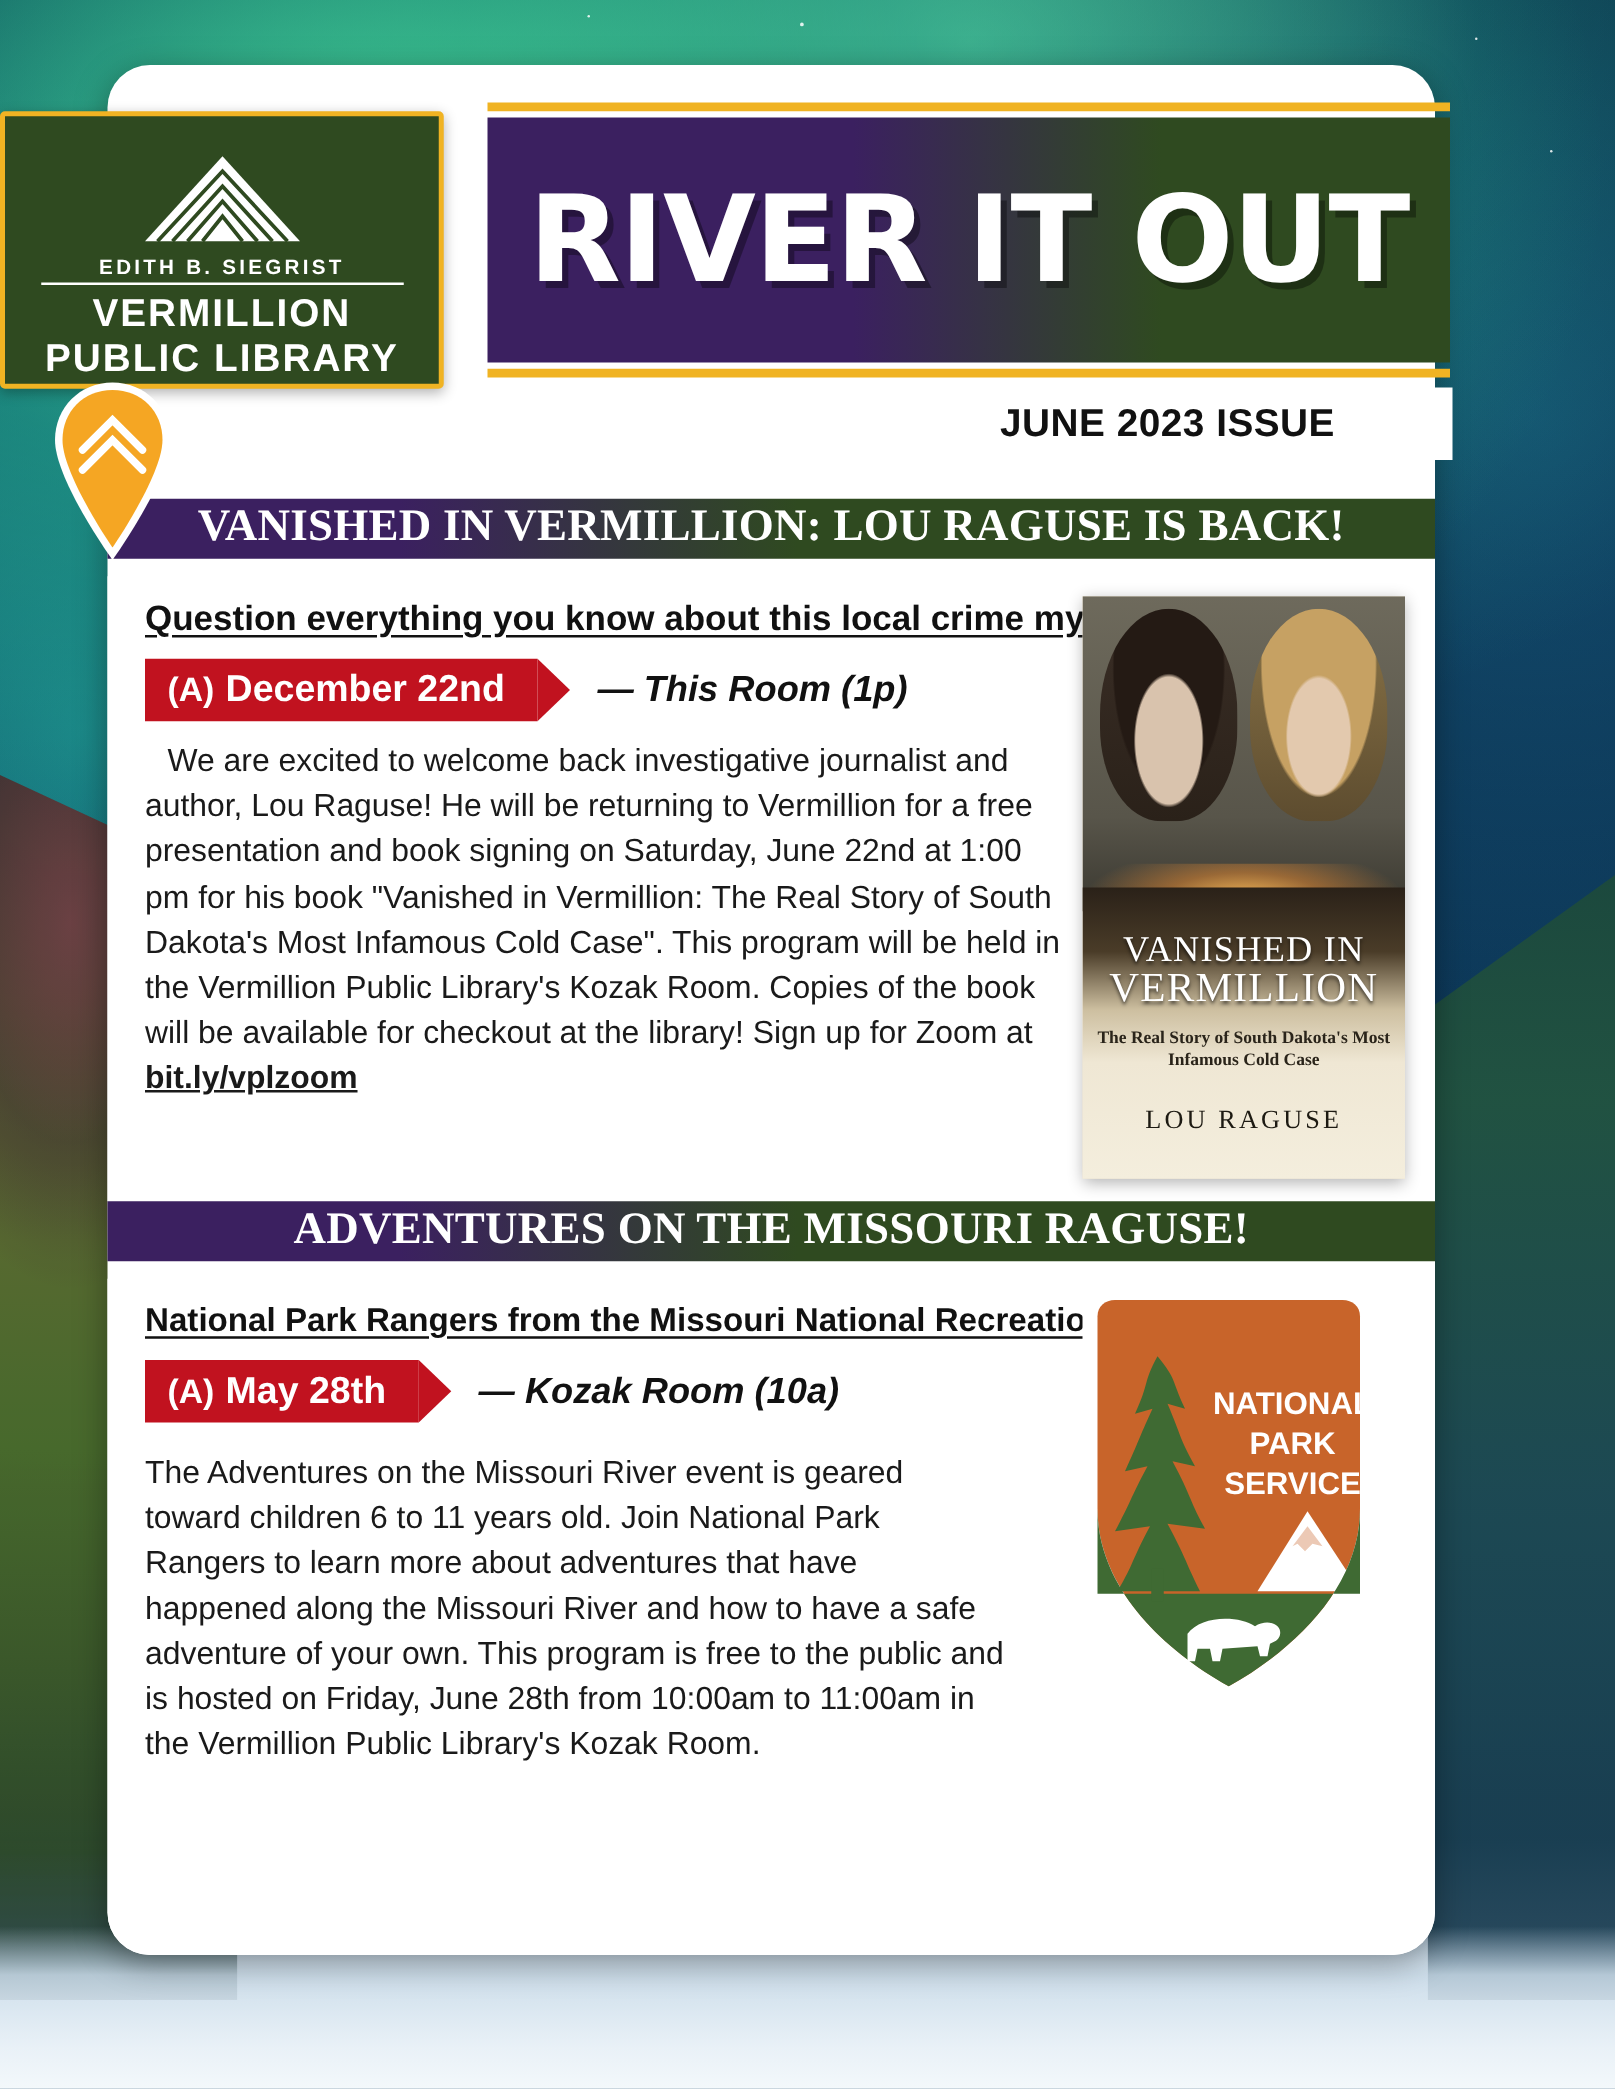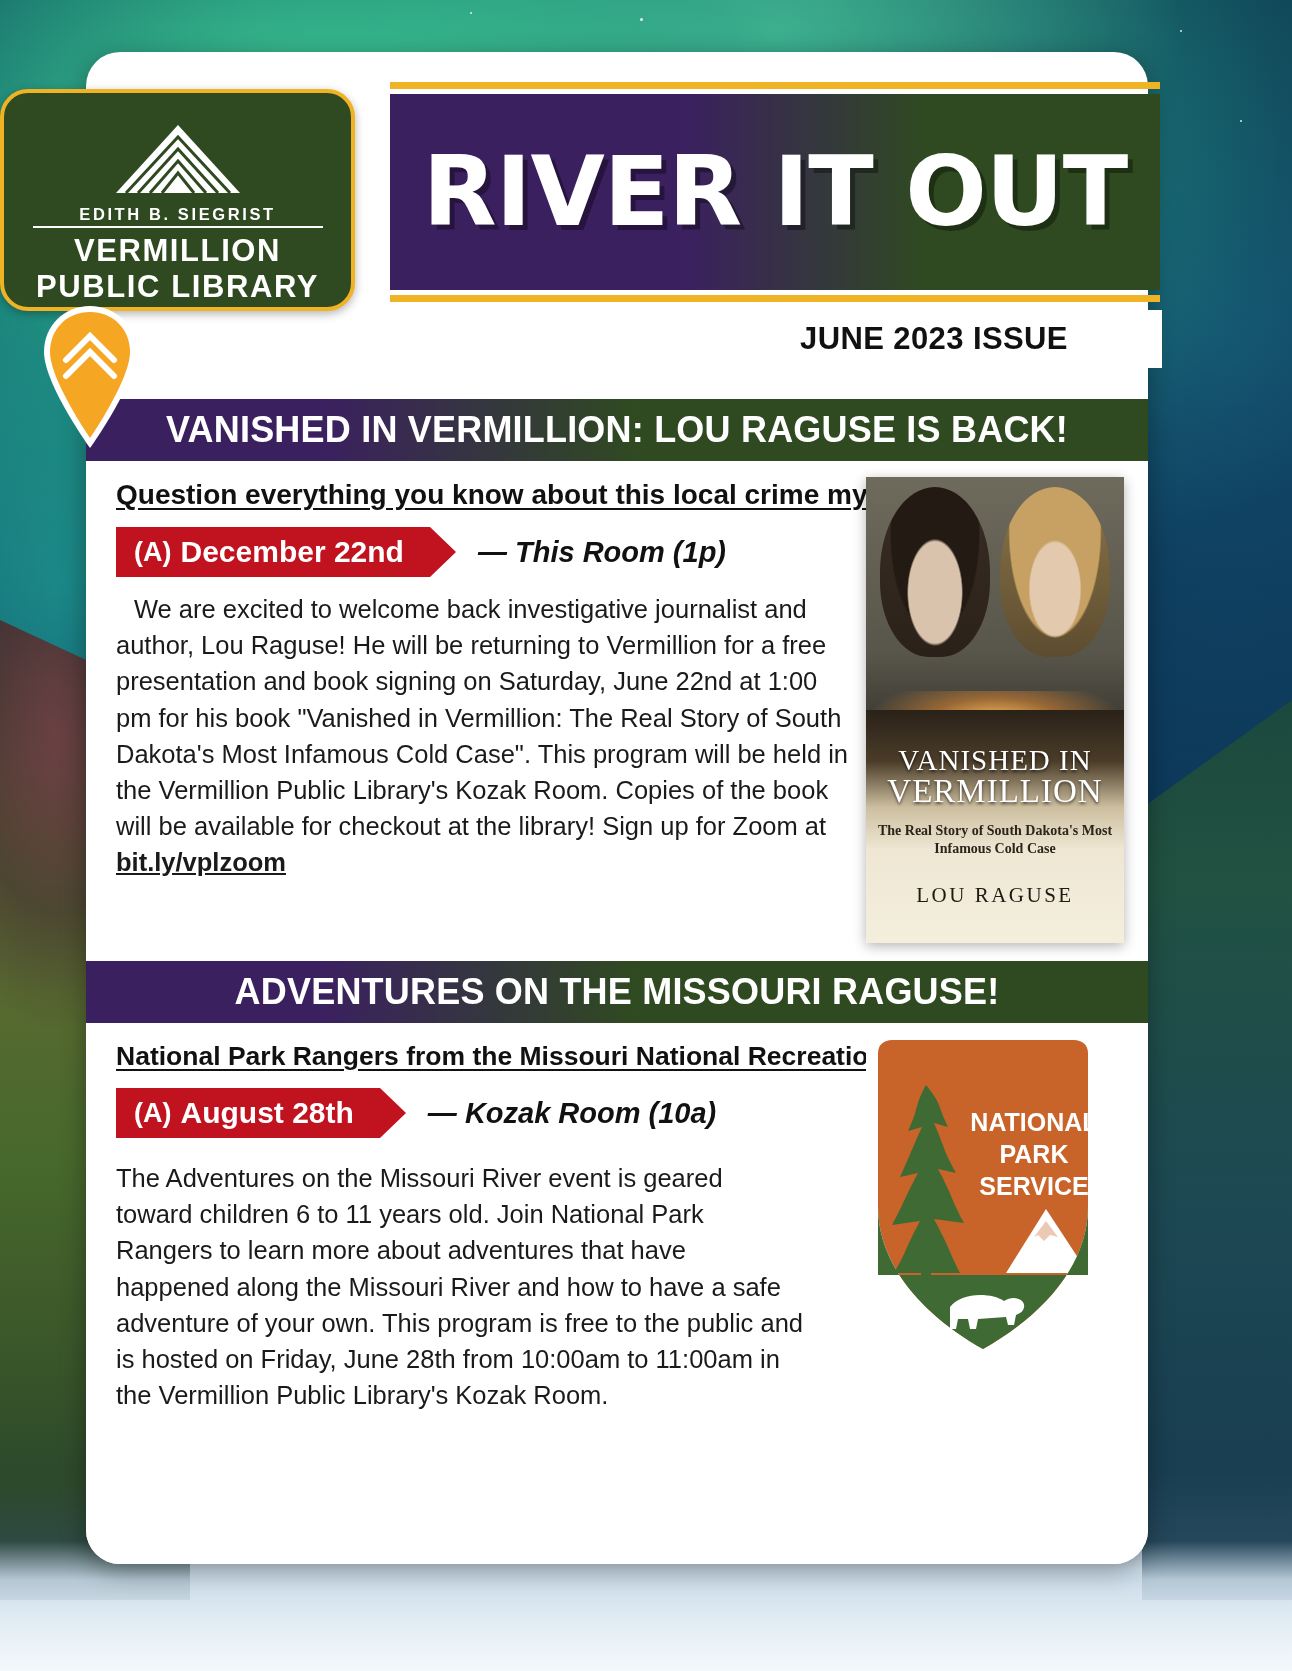--- a/index.html
+++ b/index.html
@@ -86,21 +86,21 @@
     height: 250px;
   }
   #logo-box {
     position: absolute;
     left: -86px;
     top: 37px;
     width: 355px;
     height: 222px;
     background: #2f4a20;
     border: 4px solid #f0b323;
-    border-radius: 28px;
+    border-radius: 4px;
     box-sizing: border-box;
     display: flex;
     flex-direction: column;
     align-items: center;
     justify-content: center;
     box-shadow: 0 3px 10px rgba(0,0,0,0.3);
   }
   #logo-chevrons { width: 140px; height: 96px; margin-top: 6px; }
   .logo-text-wrap {
     width: 300px;
@@ -187,25 +187,26 @@
     width: 100px;
     height: 150px;
     z-index: 6;
   }
 
   
   .band {
     position: absolute;
     left: 0;
     width: 1062px;
-    height: 62px;
+    height: 48px;
     background: linear-gradient(to right, #3b2060 0%, #3b2060 22%, #2f4a20 52%, #2f4a20 100%);
     display: flex;
-    align-items: center;
+    align-items: flex-start;
     justify-content: center;
+    font-family: Liberation Serif, serif;
   }
   .band-title {
     color: #ffffff;
     font-size: 36px;
     font-weight: 800;
     letter-spacing: .2px;
     white-space: nowrap;
   }
 
   .article {
@@ -464,21 +465,21 @@
     <div class="band-title" data-interactable="false">ADVENTURES ON THE MISSOURI RAGUSE!</div>
   </div>
 
   <div class="article" style="top:971px; height:541px; border-bottom-left-radius:34px; border-bottom-right-radius:34px;" data-interactable="false">
     <div style="position:absolute; left:30px; top:18px; width:1000px;">
       <div class="subhead" style="font-size:26.5px;" data-interactable="false">National Park Rangers from the Missouri National Recreational River</div>
 
       <div class="date-row" data-interactable="false">
         <div class="date-flag" data-interactable="false">
           <span class="flag-a" data-interactable="false">(A)</span>
-          <span class="flag-date" data-interactable="false">August 28th</span>
+          <span class="flag-date" data-interactable="false">May 28th</span>
         </div>
         <div class="room-text" data-interactable="false">— Kozak Room (10a)</div>
       </div>
 
       <div class="body-text" style="width:690px; margin-top:22px;" data-interactable="false">The Adventures on the Missouri River event is geared toward children 6 to 11 years old. Join National Park Rangers to learn more about adventures that have happened along the Missouri River and how to have a safe adventure of your own. This program is free to the public and is hosted on Friday, June 28th from 10:00am to 11:00am in the Vermillion Public Library's Kozak Room.</div>
     </div>
 
     <svg id="nps-logo" viewBox="0 0 290 350" data-interactable="false">
       <path d="M28 22 C28 12 36 6 46 6 L244 6 C254 6 262 12 262 22 L262 186 C262 252 210 306 145 340 C80 306 28 252 28 186 Z" fill="#ffffff"></path>
       <path d="M40 30 C40 22 46 17 54 17 L236 17 C244 17 250 22 250 30 L250 184 C250 244 202 294 145 326 C88 294 40 244 40 184 Z" fill="#c8642a"></path>

